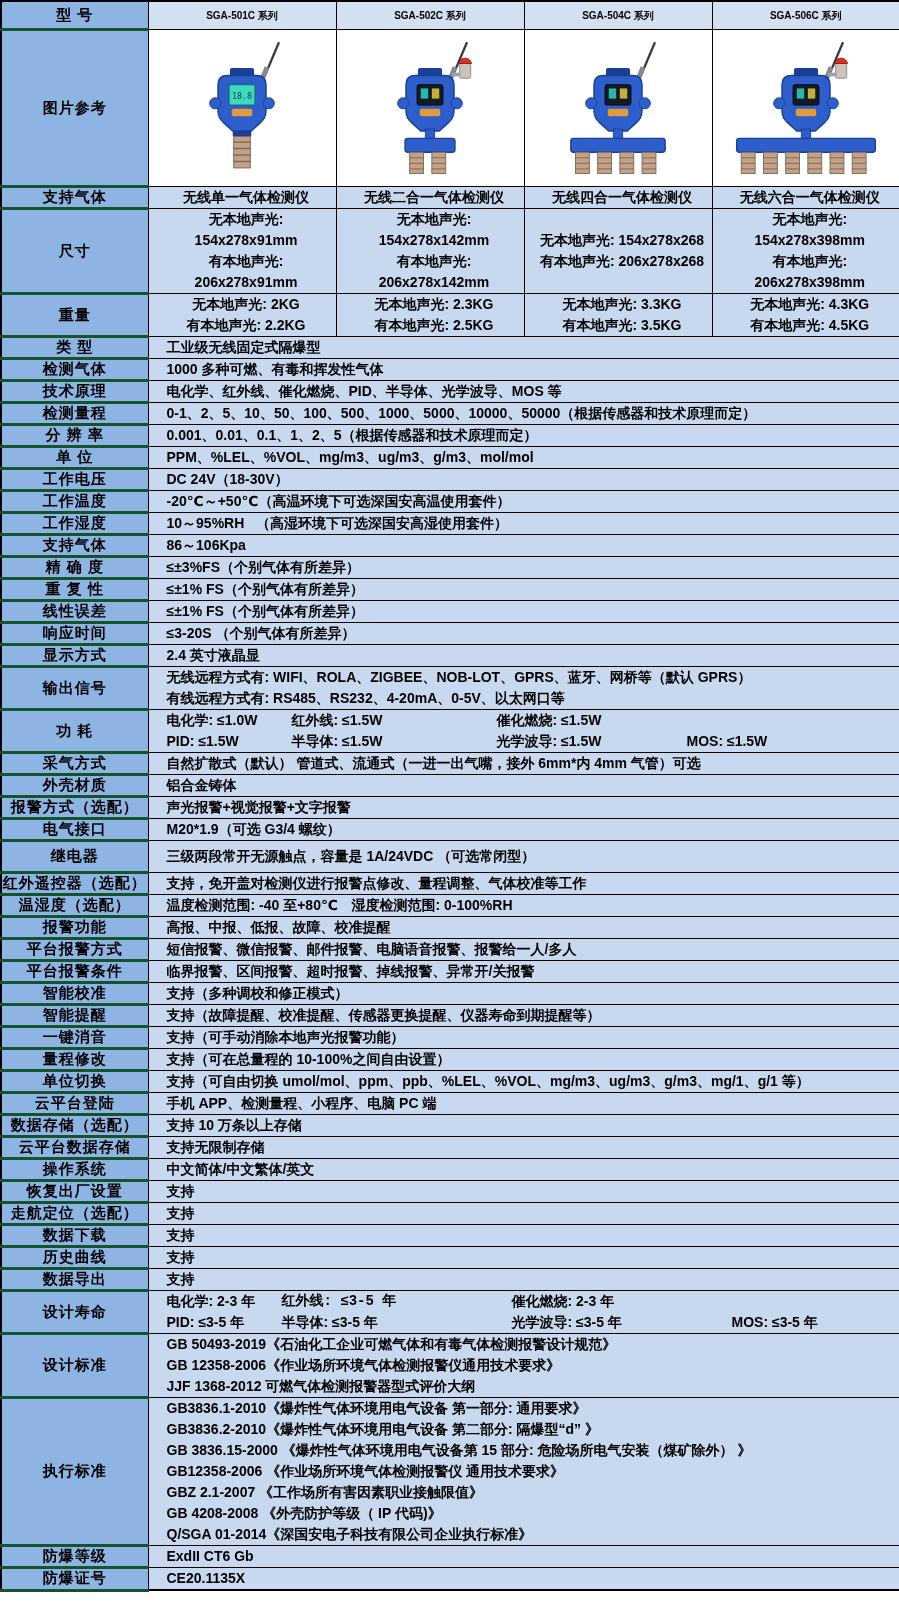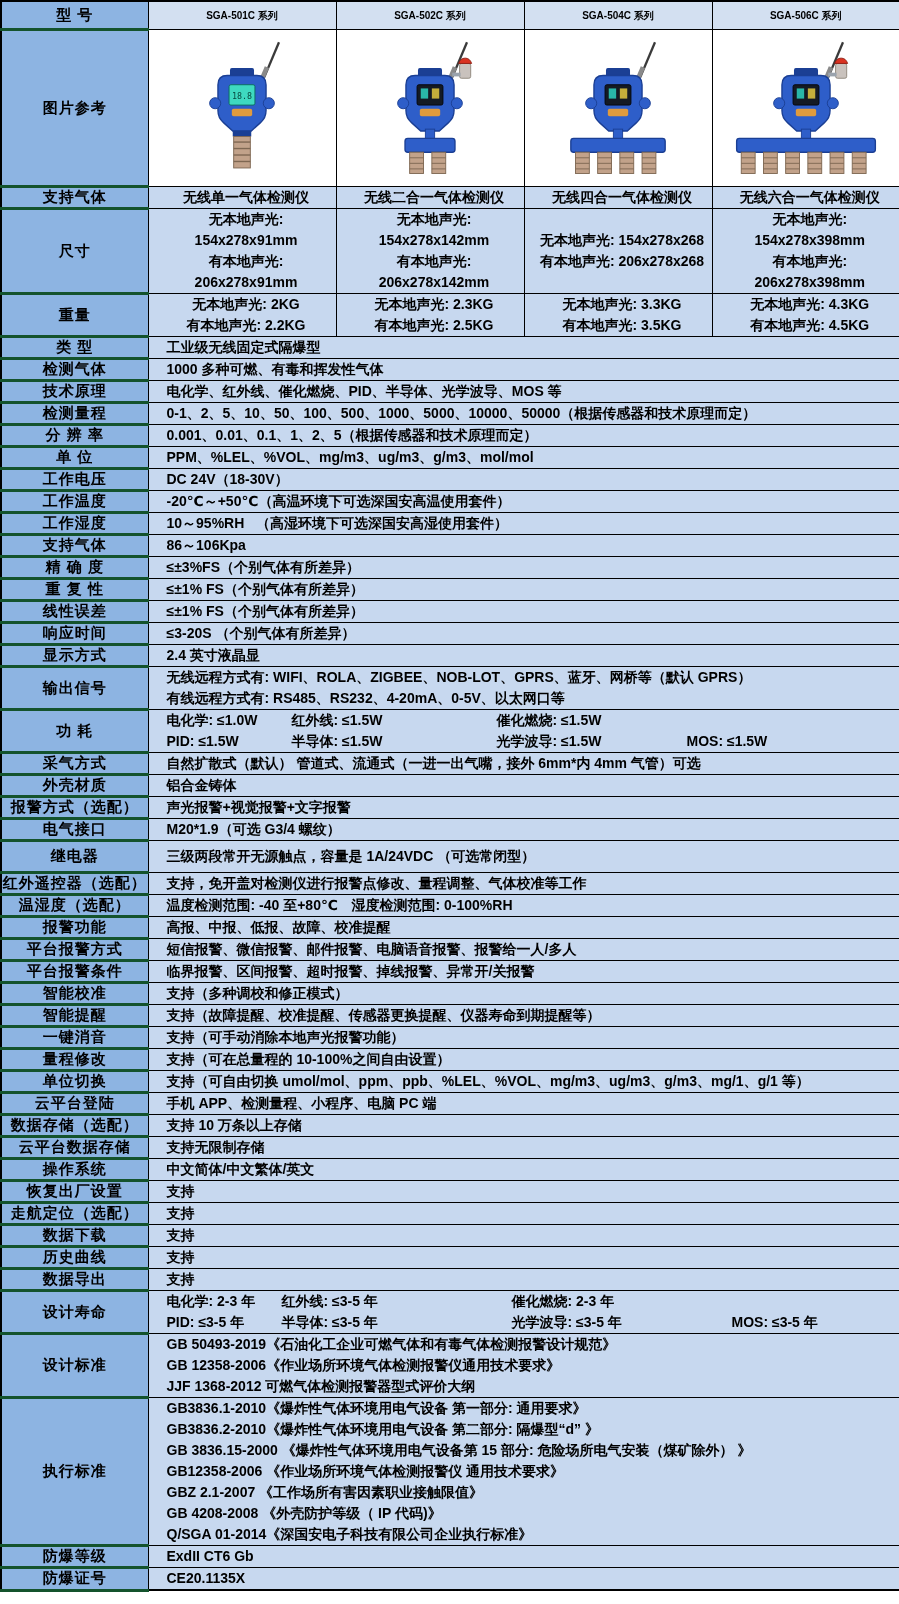--- a/index.html
+++ b/index.html
@@ -480,21 +480,21 @@
         </tr>
         <tr>
           <th class="label">数据导出</th>
           <td class="spec" colspan="4">
             <div class="line"><span class="seg">支持</span></div>
           </td>
         </tr>
         <tr>
           <th class="label">设计寿命</th>
           <td class="spec" colspan="4">
-            <div class="line"><span class="seg" style="min-width: 115px;">电化学: 2-3 年</span><span class="seg" style="min-width: 230px;">红外线: ≤3-5 年</span><span class="seg">催化燃烧: 2-3 年</span></div>
+            <div class="line"><span class="seg" style="min-width: 115px;">电化学: 2-3 年</span><span class="seg" style="min-width: 230px; font-family: Liberation Mono, monospace;">红外线: ≤3-5 年</span><span class="seg">催化燃烧: 2-3 年</span></div>
             <div class="line"><span class="seg" style="min-width: 115px;">PID: ≤3-5 年</span><span class="seg" style="min-width: 230px;">半导体: ≤3-5 年</span><span class="seg" style="min-width: 220px;">光学波导: ≤3-5 年</span><span class="seg">MOS: ≤3-5 年</span></div>
           </td>
         </tr>
         <tr>
           <th class="label">设计标准</th>
           <td class="spec" colspan="4">
             <div class="line"><span class="seg">GB 50493-2019《石油化工企业可燃气体和有毒气体检测报警设计规范》</span></div>
             <div class="line"><span class="seg">GB 12358-2006《作业场所环境气体检测报警仪通用技术要求》</span></div>
             <div class="line"><span class="seg">JJF 1368-2012 可燃气体检测报警器型式评价大纲</span></div>
           </td>

